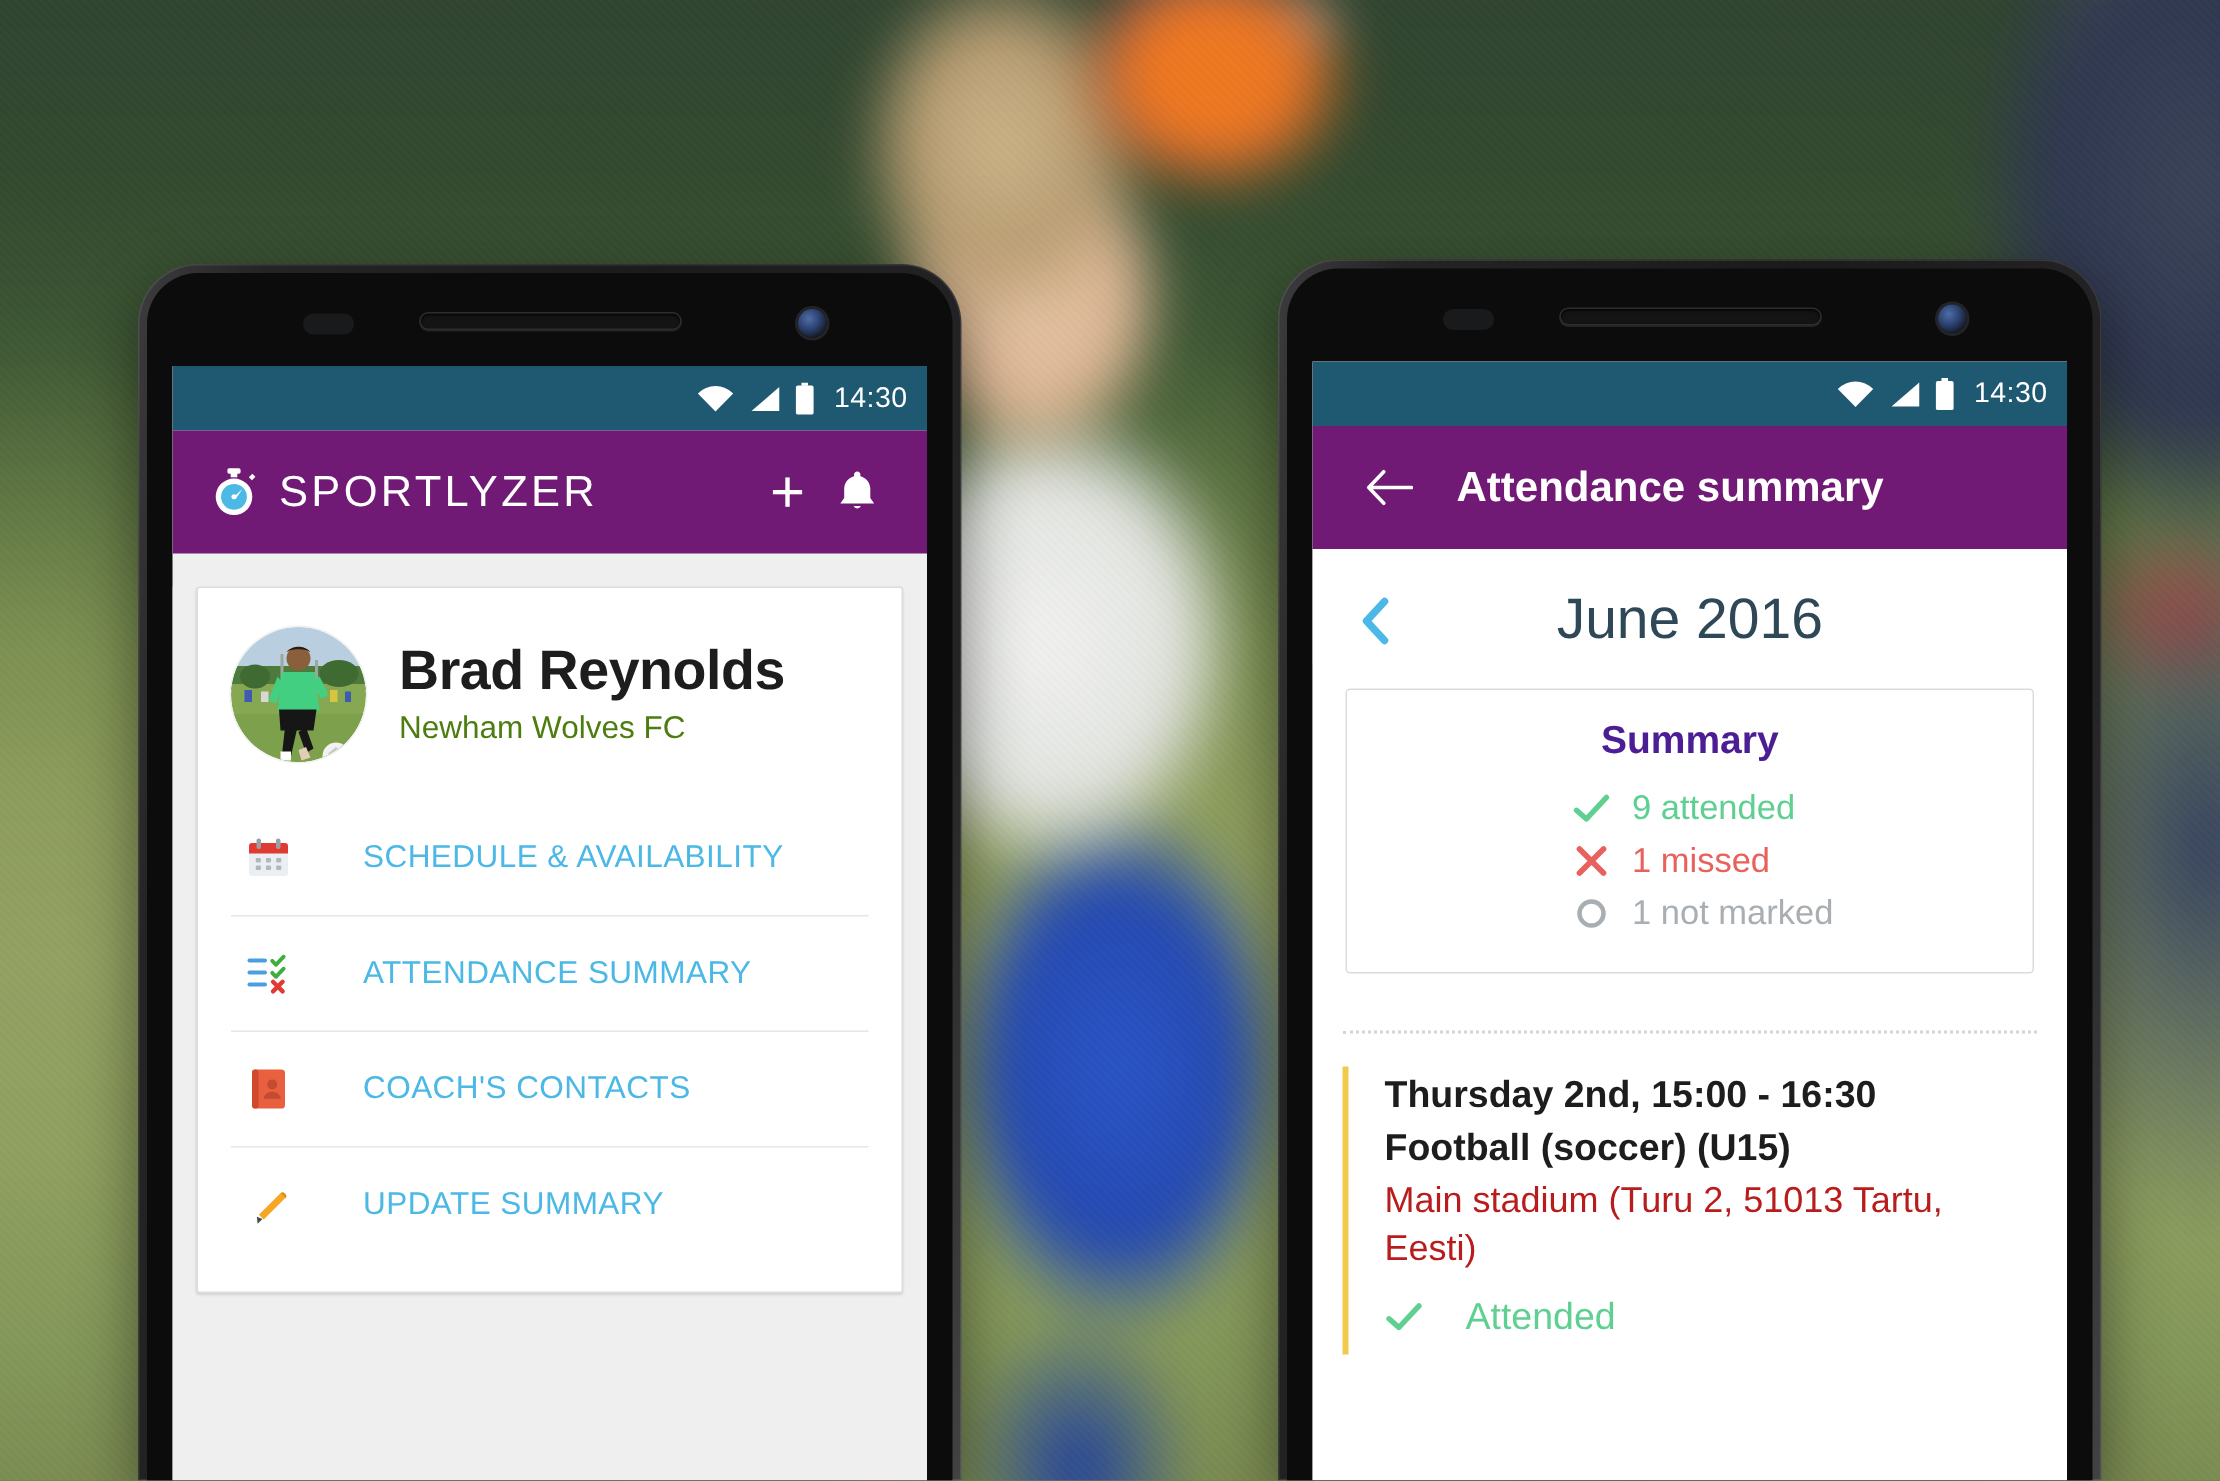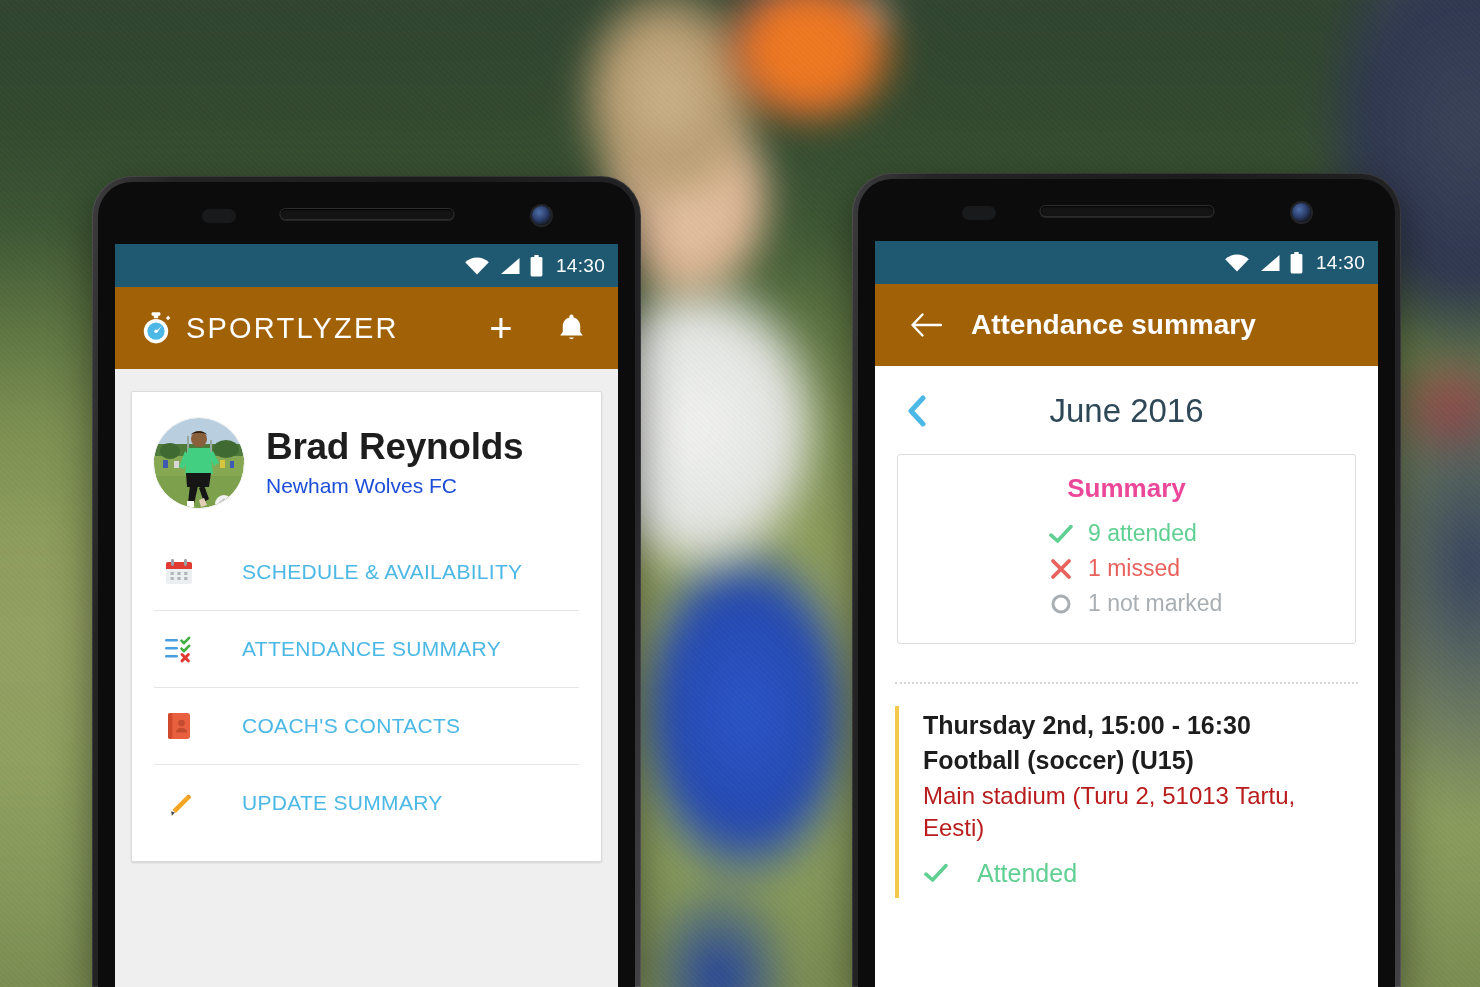--- a/index.html
+++ b/index.html
@@ -96,25 +96,24 @@
     font-size: 19px; font-weight: 400; letter-spacing: .3px;
     margin-left: 4px;
   }
   .ico-wifi { width: 26px; height: 18px; display:block; }
   .ico-signal { width: 22px; height: 18px; display:block; }
   .ico-batt { width: 13px; height: 22px; display:block; }
 
   
   .appbar {
     height: 82px;
-    background: #a16207;
+    background: #701a75;
     display: flex; align-items: center;
     padding: 0 24px;
     color: #fff;
-    gap: 24px;
   }
   .brand { display: flex; align-items: center; gap: 13px; }
   .brand-name {
     font-size: 29px; font-weight: 400; letter-spacing: 2.2px;
   }
   .appbar-spacer { flex: 1; }
   .appbar-btn {
     width: 46px; height: 46px;
     display: flex; align-items: center; justify-content: center;
     cursor: pointer;
@@ -143,21 +142,21 @@
   .profile-top { display: flex; align-items: center; gap: 22px; padding-bottom: 10px; }
   .avatar {
     width: 90px; height: 90px; border-radius: 50%;
     flex: none; overflow: hidden;
     box-shadow: 0 0 0 1px rgba(0,0,0,.06);
   }
   .profile-name {
     font-size: 37px; font-weight: 700; color: #1d1d1d; line-height: 1.05;
     letter-spacing: -.3px;
   }
-  .profile-team { font-size: 21px; color: #1d4ed8; margin-top: 7px; }
+  .profile-team { font-size: 21px; color: #4d7c0f; margin-top: 7px; }
 
   .menu { margin-top: 16px; }
   .menu-item {
     display: flex; align-items: center; gap: 22px;
     padding: 21px 0 21px 8px;
     border-top: 1px solid #e6e6e6;
     cursor: pointer;
   }
   .menu-item:first-child { border-top: none; }
   .menu-label {
@@ -170,35 +169,35 @@
     display: flex; align-items: center;
     padding: 26px 20px 8px 20px;
     background: #fff;
   }
   .month-prev {
     width: 44px; flex: none; display:flex; align-items:center; justify-content:center;
     cursor: pointer;
   }
   .month-label {
     flex: 1; text-align: center;
-    font-size: 33px; color: #2f4858; font-weight: 400;
+    font-size: 38px; color: #2f4858; font-weight: 400;
     padding-right: 44px;
   }
   .right-body { background: #fff; height: calc(100% - 125px); overflow: hidden; }
 
   .summary-card {
     margin: 16px 22px 0 22px;
     border: 1px solid #dcdcdc;
     border-radius: 3px;
     background: #fff;
     padding: 18px 0 22px 0;
     text-align: center;
   }
   .summary-title {
-    font-size: 26px; font-weight: 700; color: #ec4899; margin-bottom: 12px;
+    font-size: 26px; font-weight: 700; color: #4c1d95; margin-bottom: 12px;
   }
   .summary-row {
     display: flex; align-items: center; justify-content: flex-start;
     gap: 14px;
     font-size: 23px;
     padding: 4px 0 4px 0;
     margin-left: 150px;
   }
   .sr-attended { color: #5fcf92; }
   .sr-missed   { color: #e8615c; }

